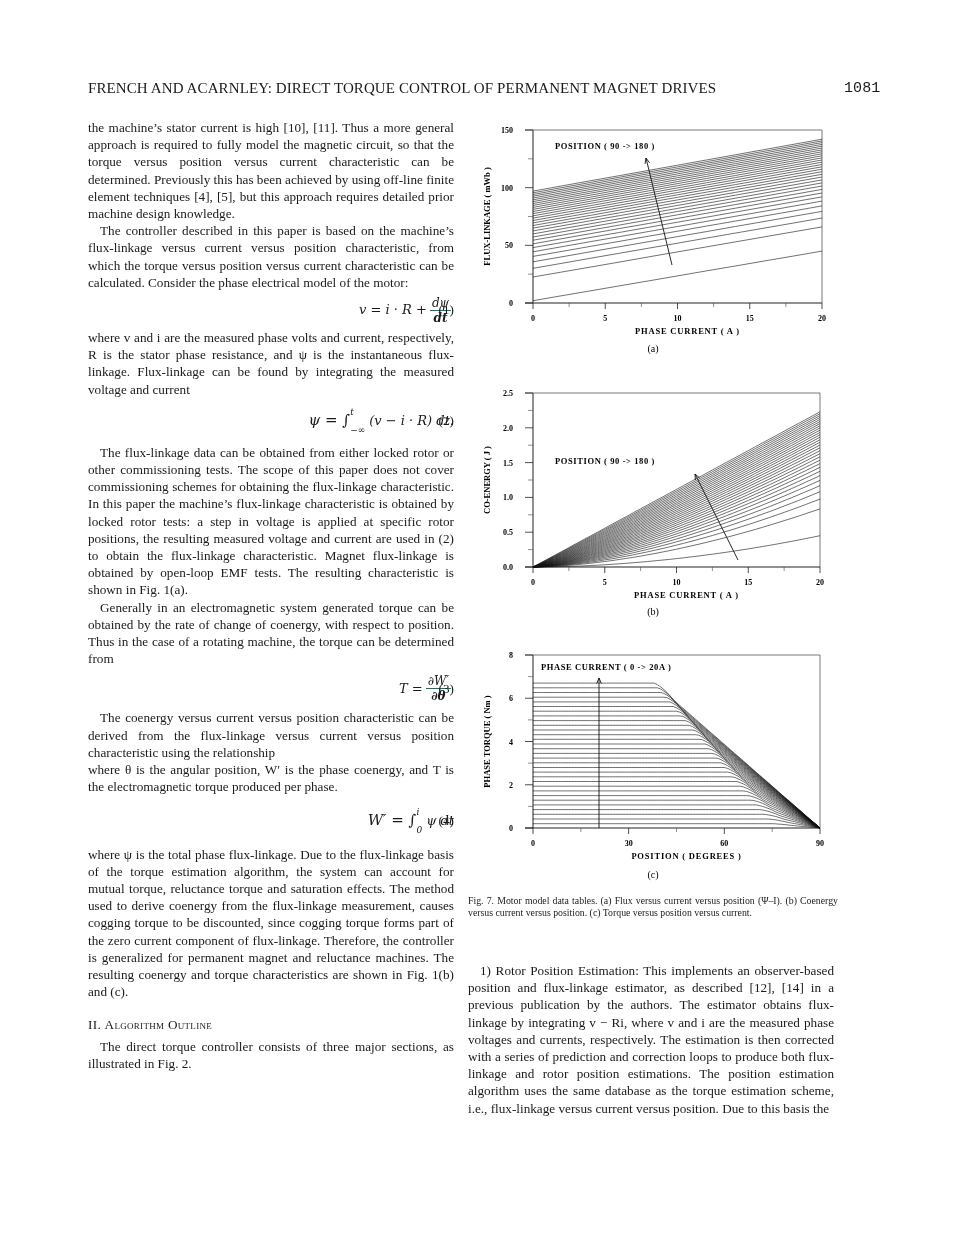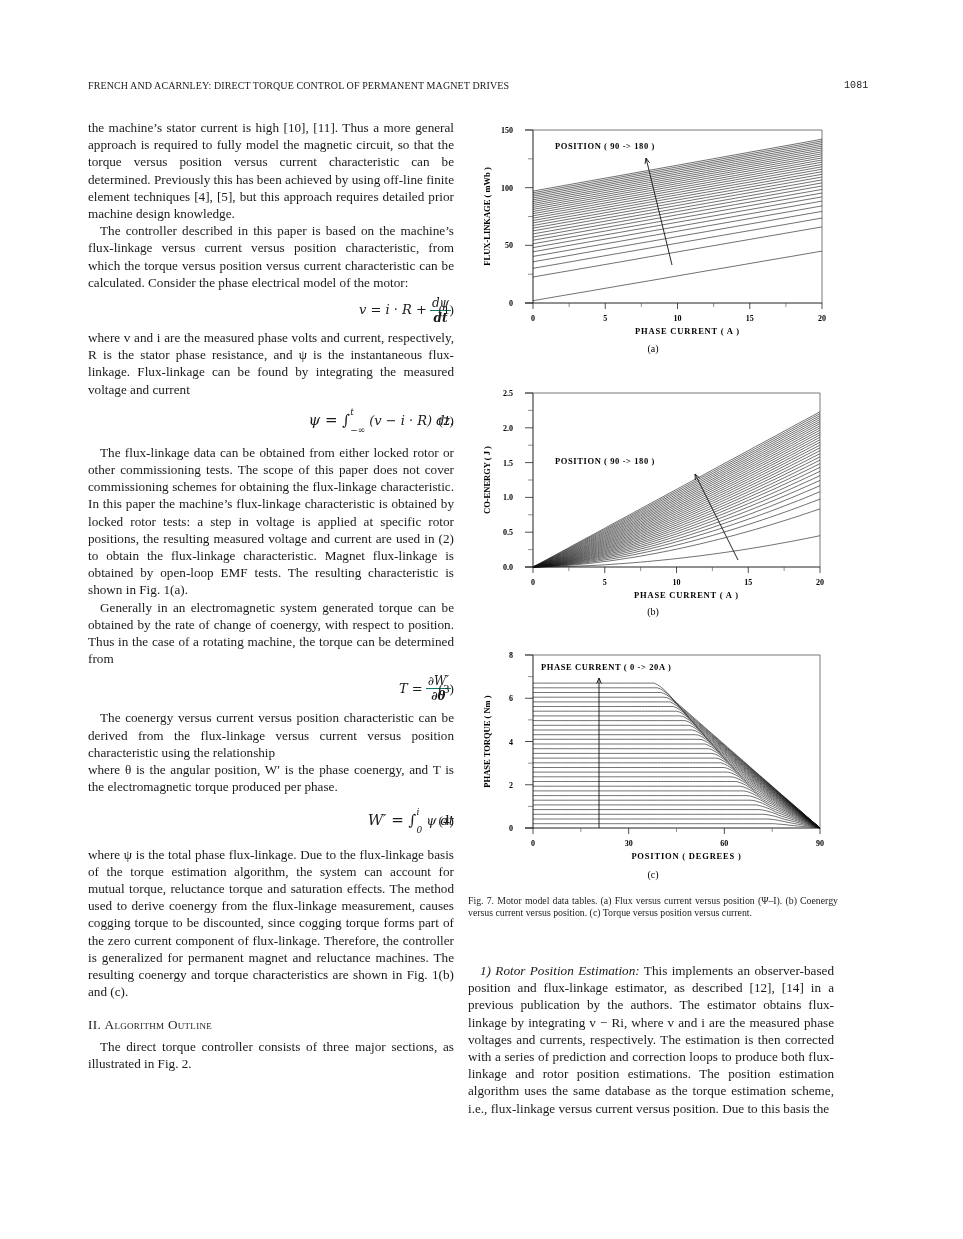--- a/index.html
+++ b/index.html
@@ -1,34 +1,34 @@
 <!DOCTYPE html>
 <html><head>
 <meta charset="utf-8">
 <style>
   html, body { margin:0; padding:0; background:#fff; }
   body { width:963px; height:1239px; position:relative; overflow:hidden; font-family:"Liberation Serif", serif; color:#1a1a1a; }
-  .hdr { position:absolute; top:80px; font-size:10px; letter-spacing:0.1px; }
+  .hdr { position:absolute; top:80px; font-size:15px; letter-spacing:0.1px; }
   .hdr-left { left:88px; }
   .hdr-right { left:844px;font-family:Liberation Mono, monospace; }
   .col { position:absolute; font-size:13.2px; line-height:17.2px; text-align:justify; }
   .col-left { left:88px; width:366px; }
   .p { margin:0; text-indent:0; }
   .p.ind { text-indent:12px; }
   .eq { position:relative; height:auto; display:flex; align-items:center; justify-content:flex-end; font-style:italic; font-family:"DejaVu Serif", serif; font-size:13px; }
   .eq .num { position:absolute; right:0; font-style:normal; font-family:"Liberation Serif", serif; font-size:13.2px; }
   .frac { display:inline-flex; flex-direction:column; align-items:center; vertical-align:middle; margin:0 3px; font-size:12px; }
   .frac .top { border-bottom:1px solid #0f766e; padding:0 2px; line-height:14px; }
   .frac .bot { line-height:14px;font-weight:bold; }
   .section { text-align:left; font-size:13.2px; letter-spacing:0.3px; }
   .sc { font-variant:small-caps; }
   svg text { font-family:"Liberation Serif", serif; }
   .caption { position:absolute; left:468px; top:895px; width:370px; font-size:9.8px; line-height:12.2px; text-align:justify; }
   .col-right { left:468px; width:366px; top:962px; }
-  .it { font-style:italic; }
+  .it { }
 </style>
 </head>
 <body>
 
 <div class="hdr hdr-left">FRENCH AND ACARNLEY: DIRECT TORQUE CONTROL OF PERMANENT MAGNET DRIVES</div>
 <div class="hdr hdr-right">1081</div>
 
 <div class="col col-left" style="top:119px;">
   <p class="p">the machine’s stator current is high [10], [11]. Thus a more general approach is required to fully model the magnetic circuit, so that the torque versus position versus current characteristic can be determined. Previously this has been achieved by using off-line finite element techniques [4], [5], but this approach requires detailed prior machine design knowledge.</p>
   <p class="p ind">The controller described in this paper is based on the machine’s flux-linkage versus current versus position characteristic, from which the torque versus position versus current characteristic can be calculated. Consider the phase electrical model of the motor:</p>

